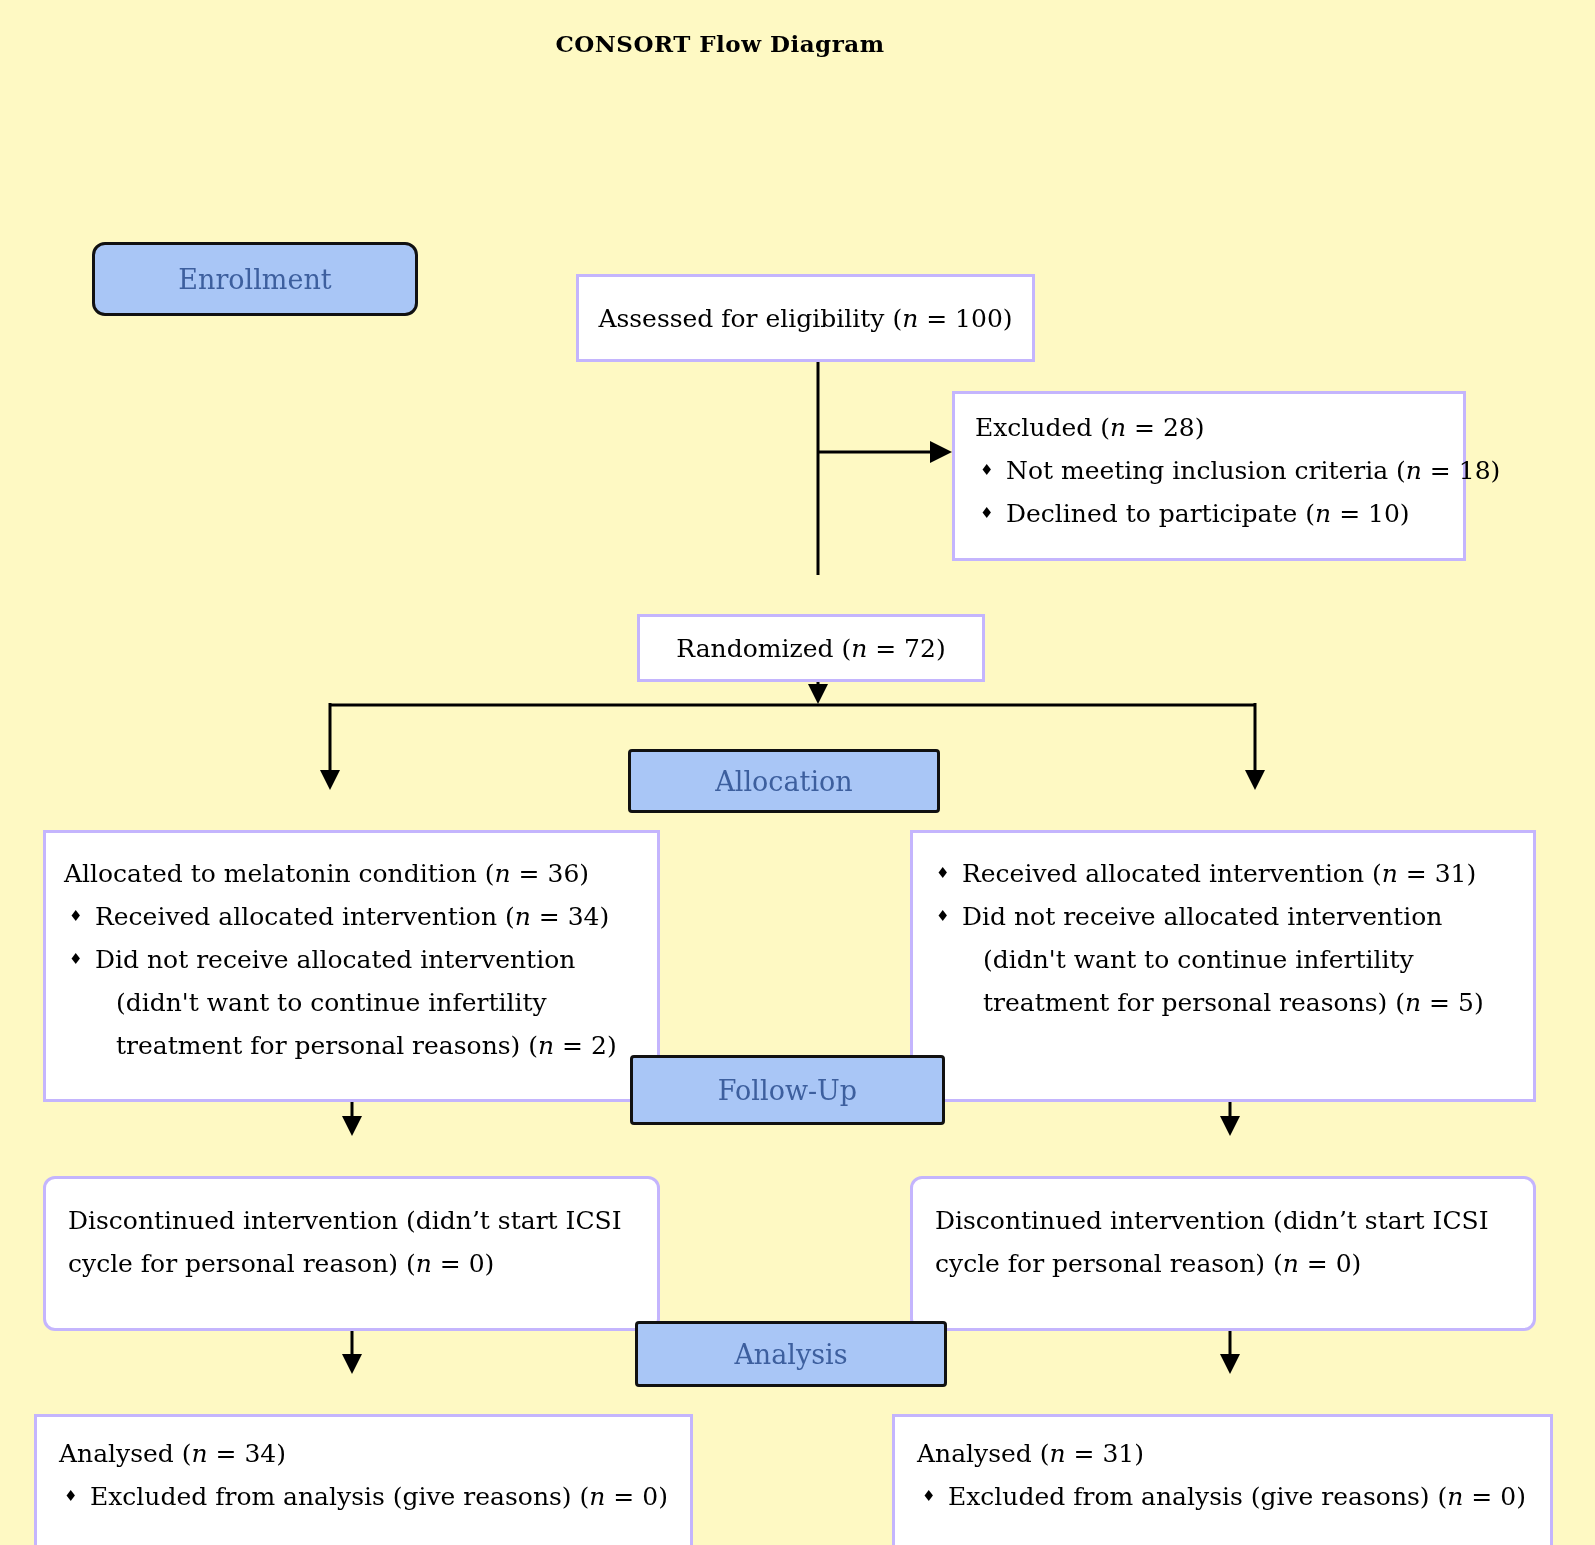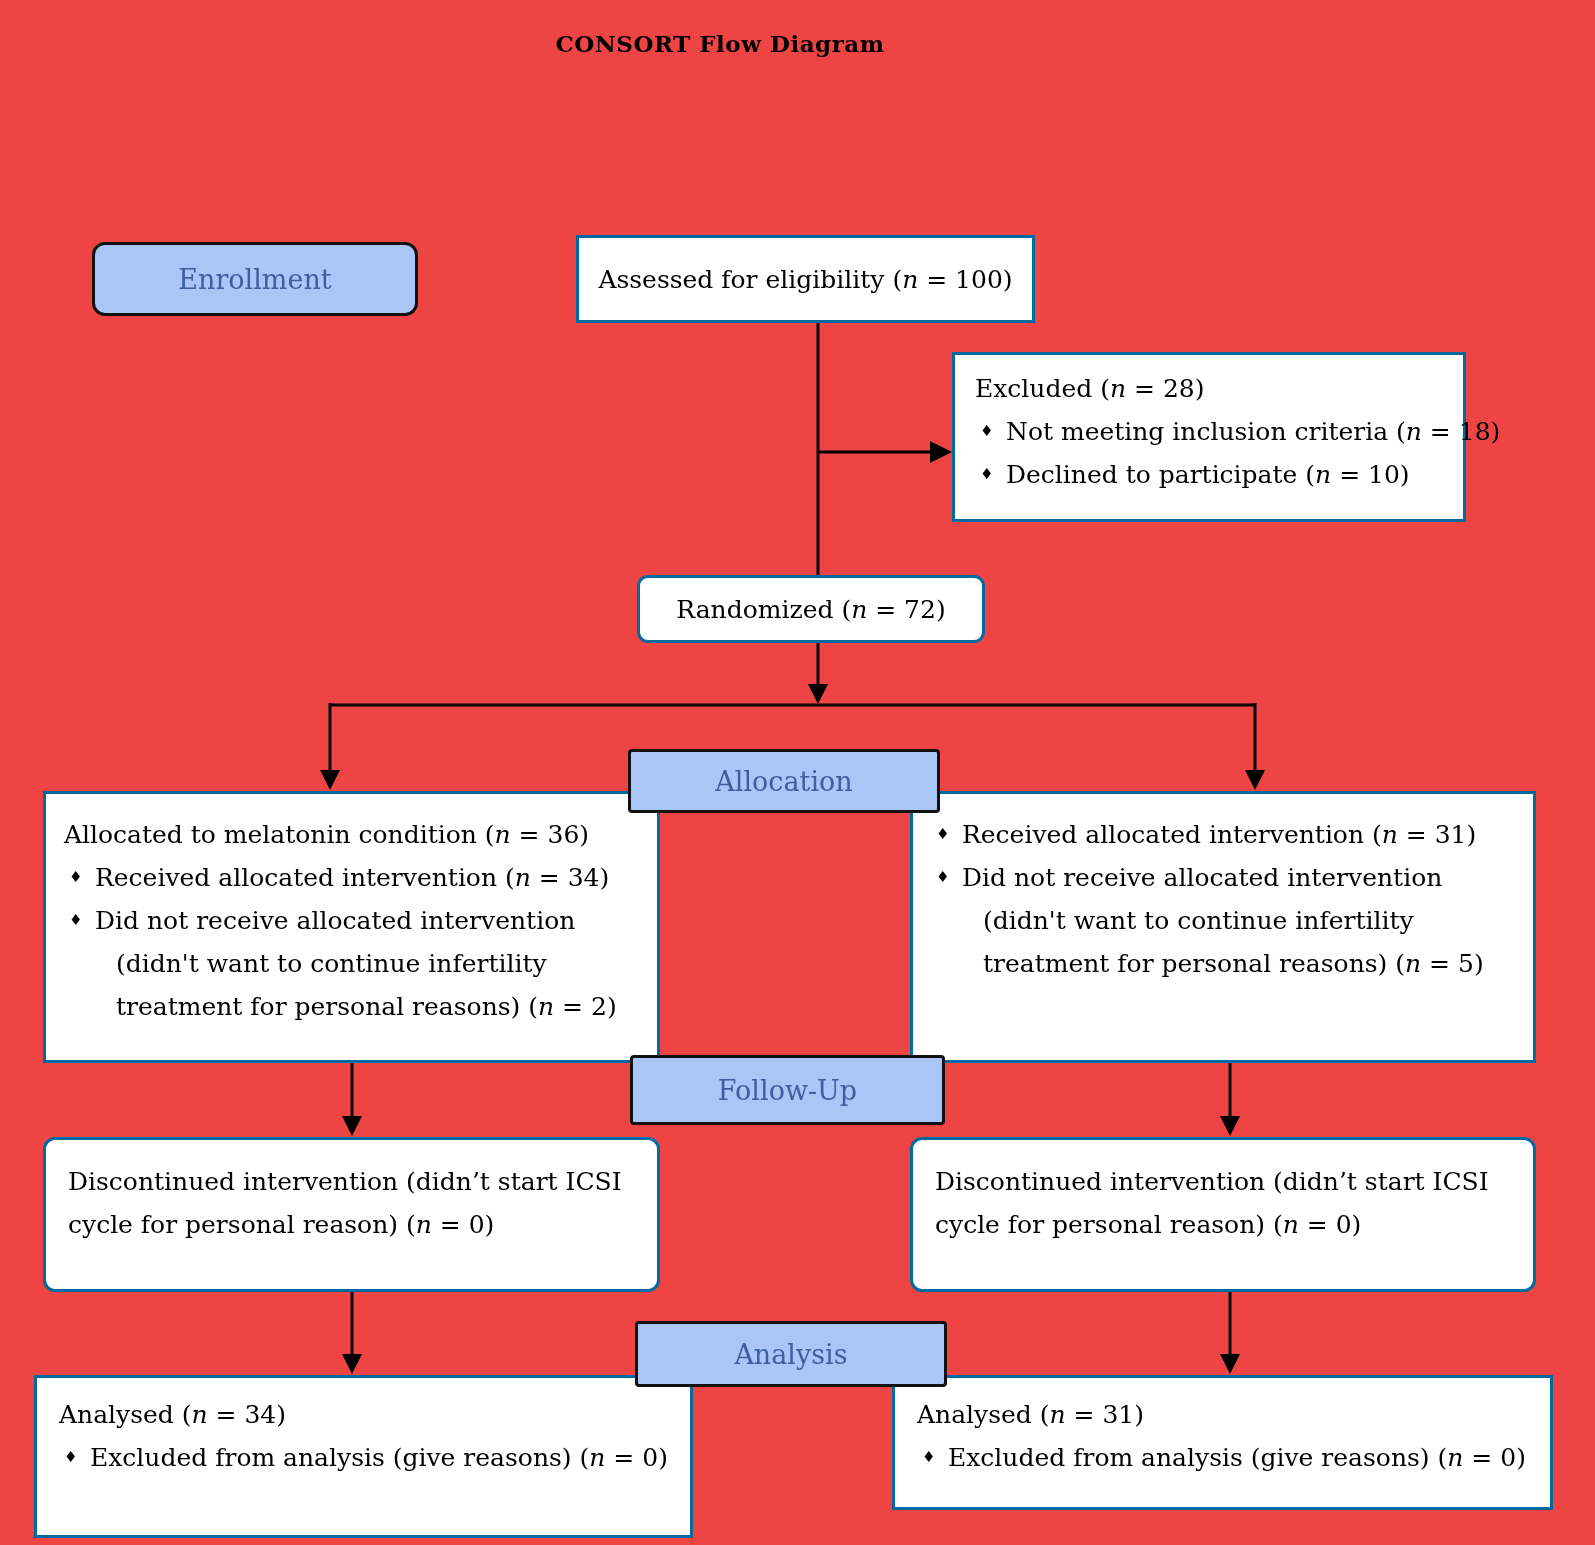--- a/index.html
+++ b/index.html
@@ -1,32 +1,32 @@
 <!DOCTYPE html>
 <html style="--label_fill: #a9c6f6; --label_text: #3d5f9e; --line: #000000;"><head>
 <meta charset="utf-8">
 <style>
   html,body { margin:0; padding:0; background:#ffffff; }
   .canvas {
-    position:relative; width:1595px; height:1545px; background:#ef4444;
+    position:relative; width:1595px; height:1545px; background:#fef9c3;
     font-family:"DejaVu Serif","Liberation Serif",serif; color:#000;
     overflow:hidden;
   }
   .wires { position:absolute; left:0; top:0; z-index:0; }
   .wires line { stroke:var(--line,#000); stroke-width:3; }
   .wires polygon { fill:var(--line,#000); }
 
   .doc-title {
     position:absolute; left:0; top:30px; width:1440px; text-align:center;
     font-size:23px; font-weight:bold; letter-spacing:0.5px;
   }
 
   .box {
     position:absolute; box-sizing:border-box; background:#fff;
-    border:3px solid #0369a1; z-index:1; font-size:25px; line-height:43px;
+    border:3px solid #c4b5fd; z-index:1; font-size:25px; line-height:43px;margin-top:39px;
   }
   .box.center { display:flex; align-items:center; justify-content:center; text-align:center; }
   .box .line { white-space:nowrap; }
   .bullet { display:flex; align-items:flex-start; padding-left:5px; white-space:nowrap; }
   .marker {
     flex:0 0 auto; width:26px; font-size:15px; line-height:43px;
     display:inline-block;
   }
   .cont { padding-left:52px; white-space:nowrap; }
 
@@ -92,21 +92,21 @@
     <div class="bullet">
       <span class="marker">♦</span>
       <span>Not meeting inclusion criteria (<i>n</i> = 18)</span>
     </div>
     <div class="bullet">
       <span class="marker">♦</span>
       <span>Declined to participate (<i>n</i> = 10)</span>
     </div>
   </div>
 
-  <div class="box center" style="left:637px;top:575px;width:348px;height:68px;border-radius:11px;">
+  <div class="box center" style="left:637px;top:575px;width:348px;height:68px;">
     <span>Randomized (<i>n</i> = 72)</span>
   </div>
 
   <div class="box pad-alloc" style="left:43px;top:791px;width:617px;height:272px;">
     <div class="line">Allocated to melatonin condition (<i>n</i> = 36)</div>
     <div class="bullet">
       <span class="marker">♦</span>
       <span>Received allocated intervention (<i>n</i> = 34)</span>
     </div>
     <div class="bullet">

